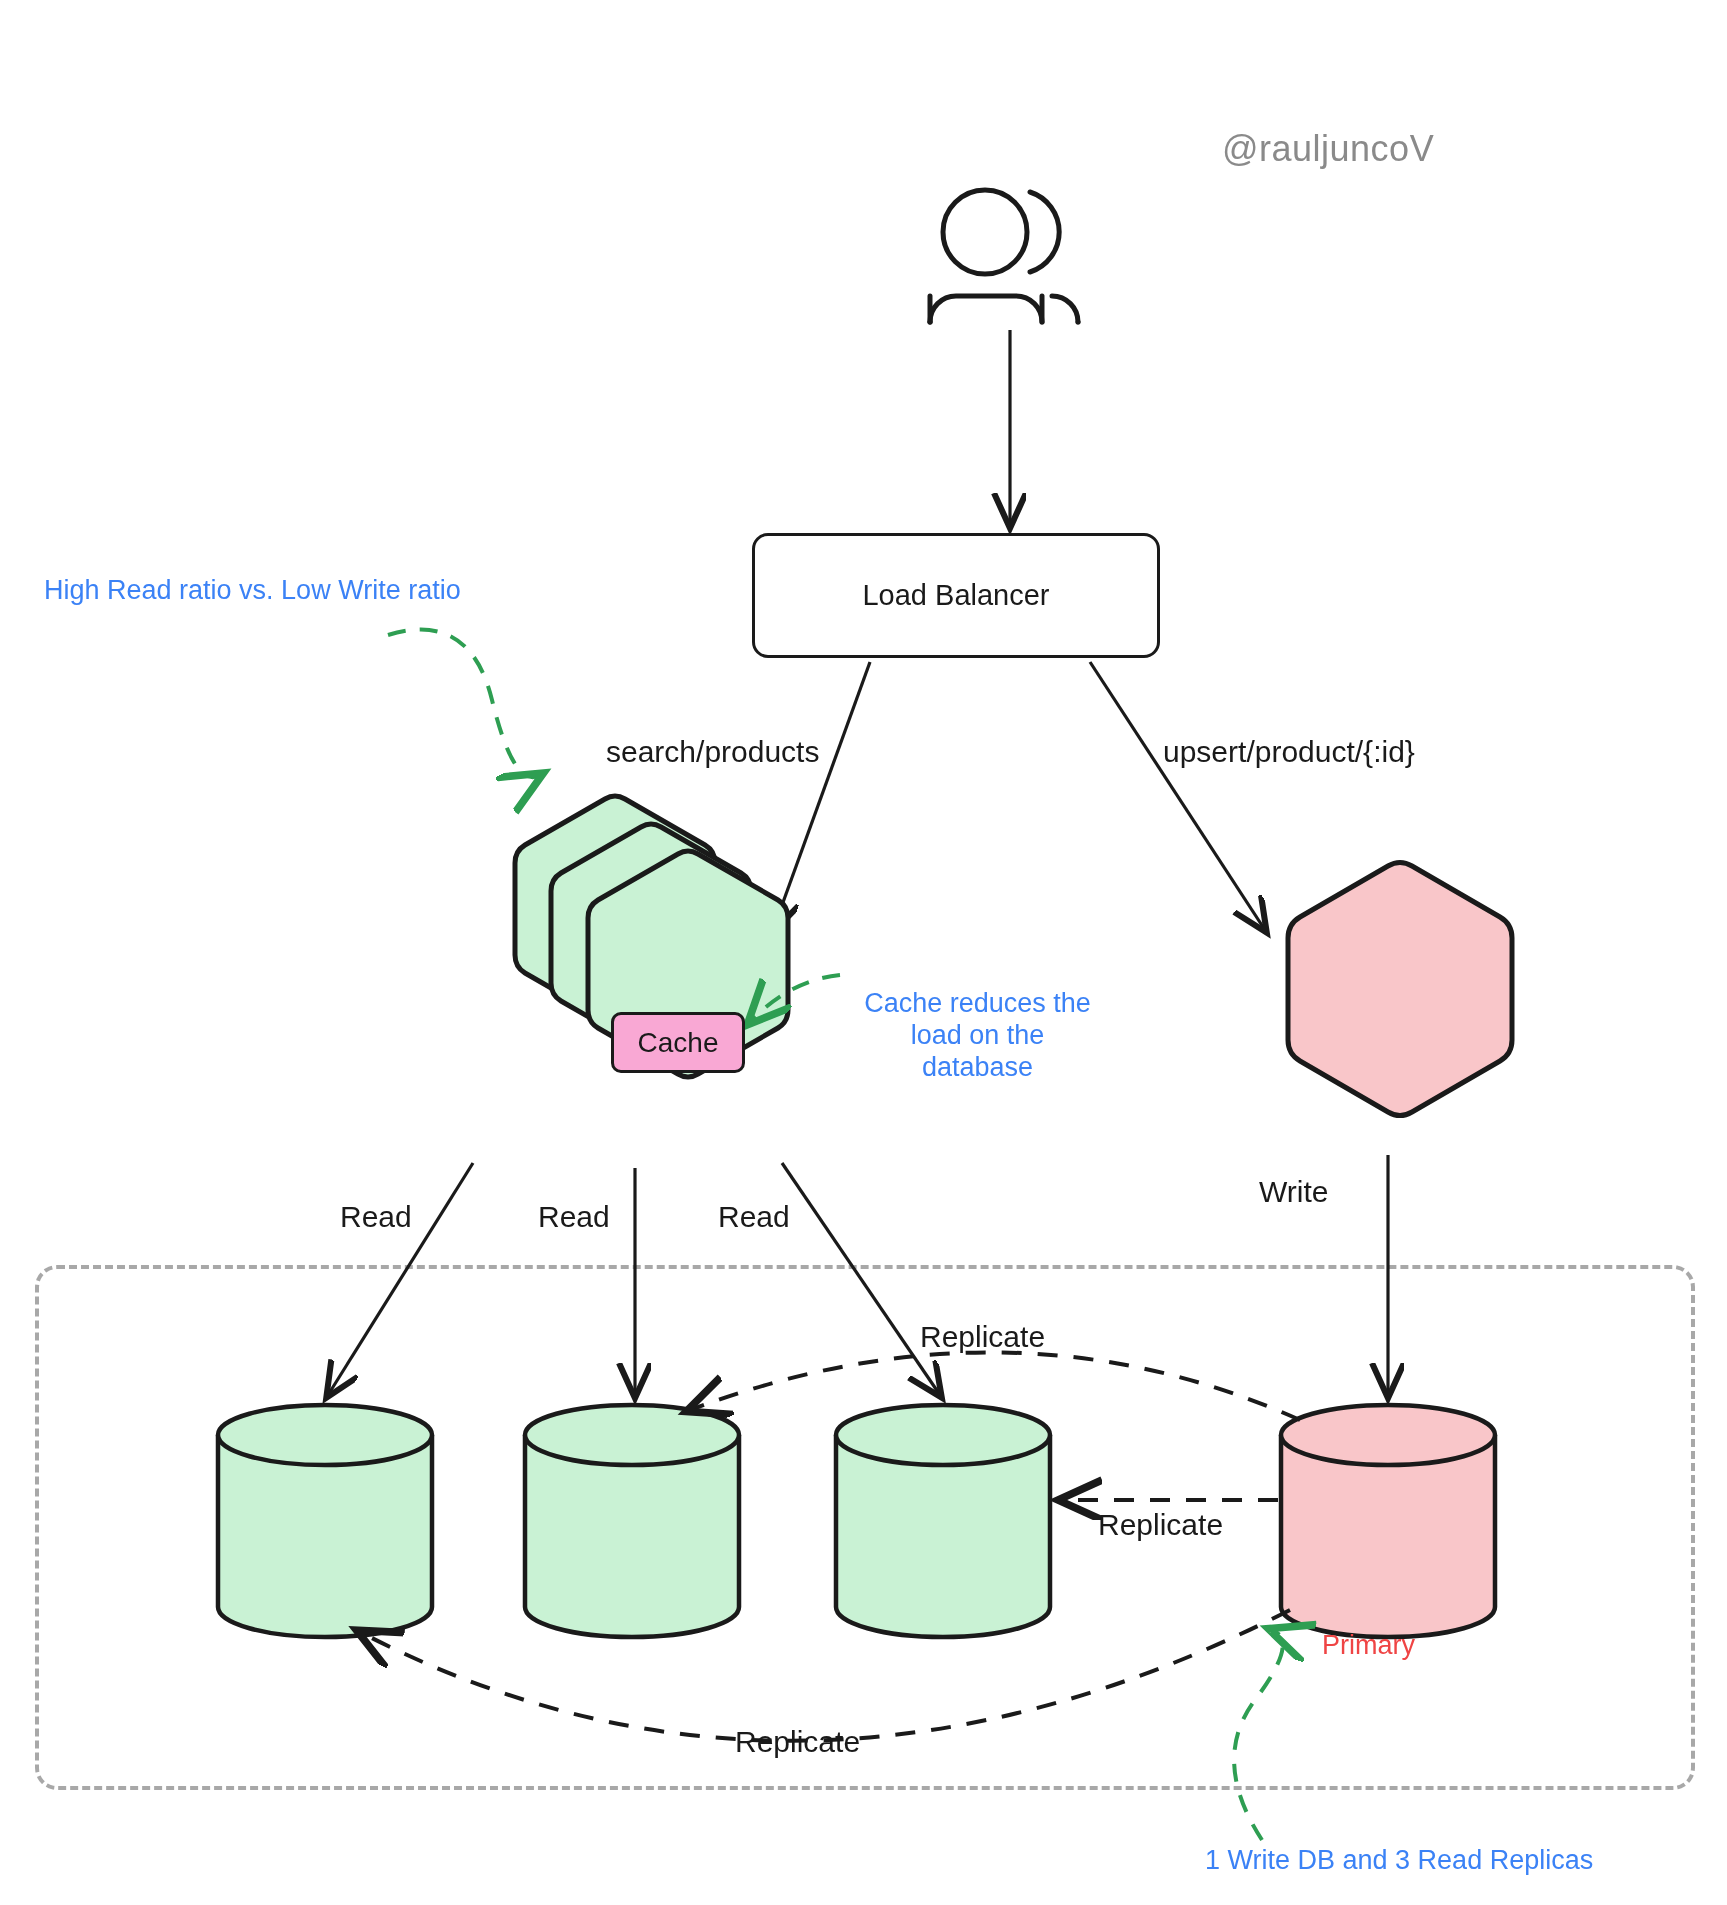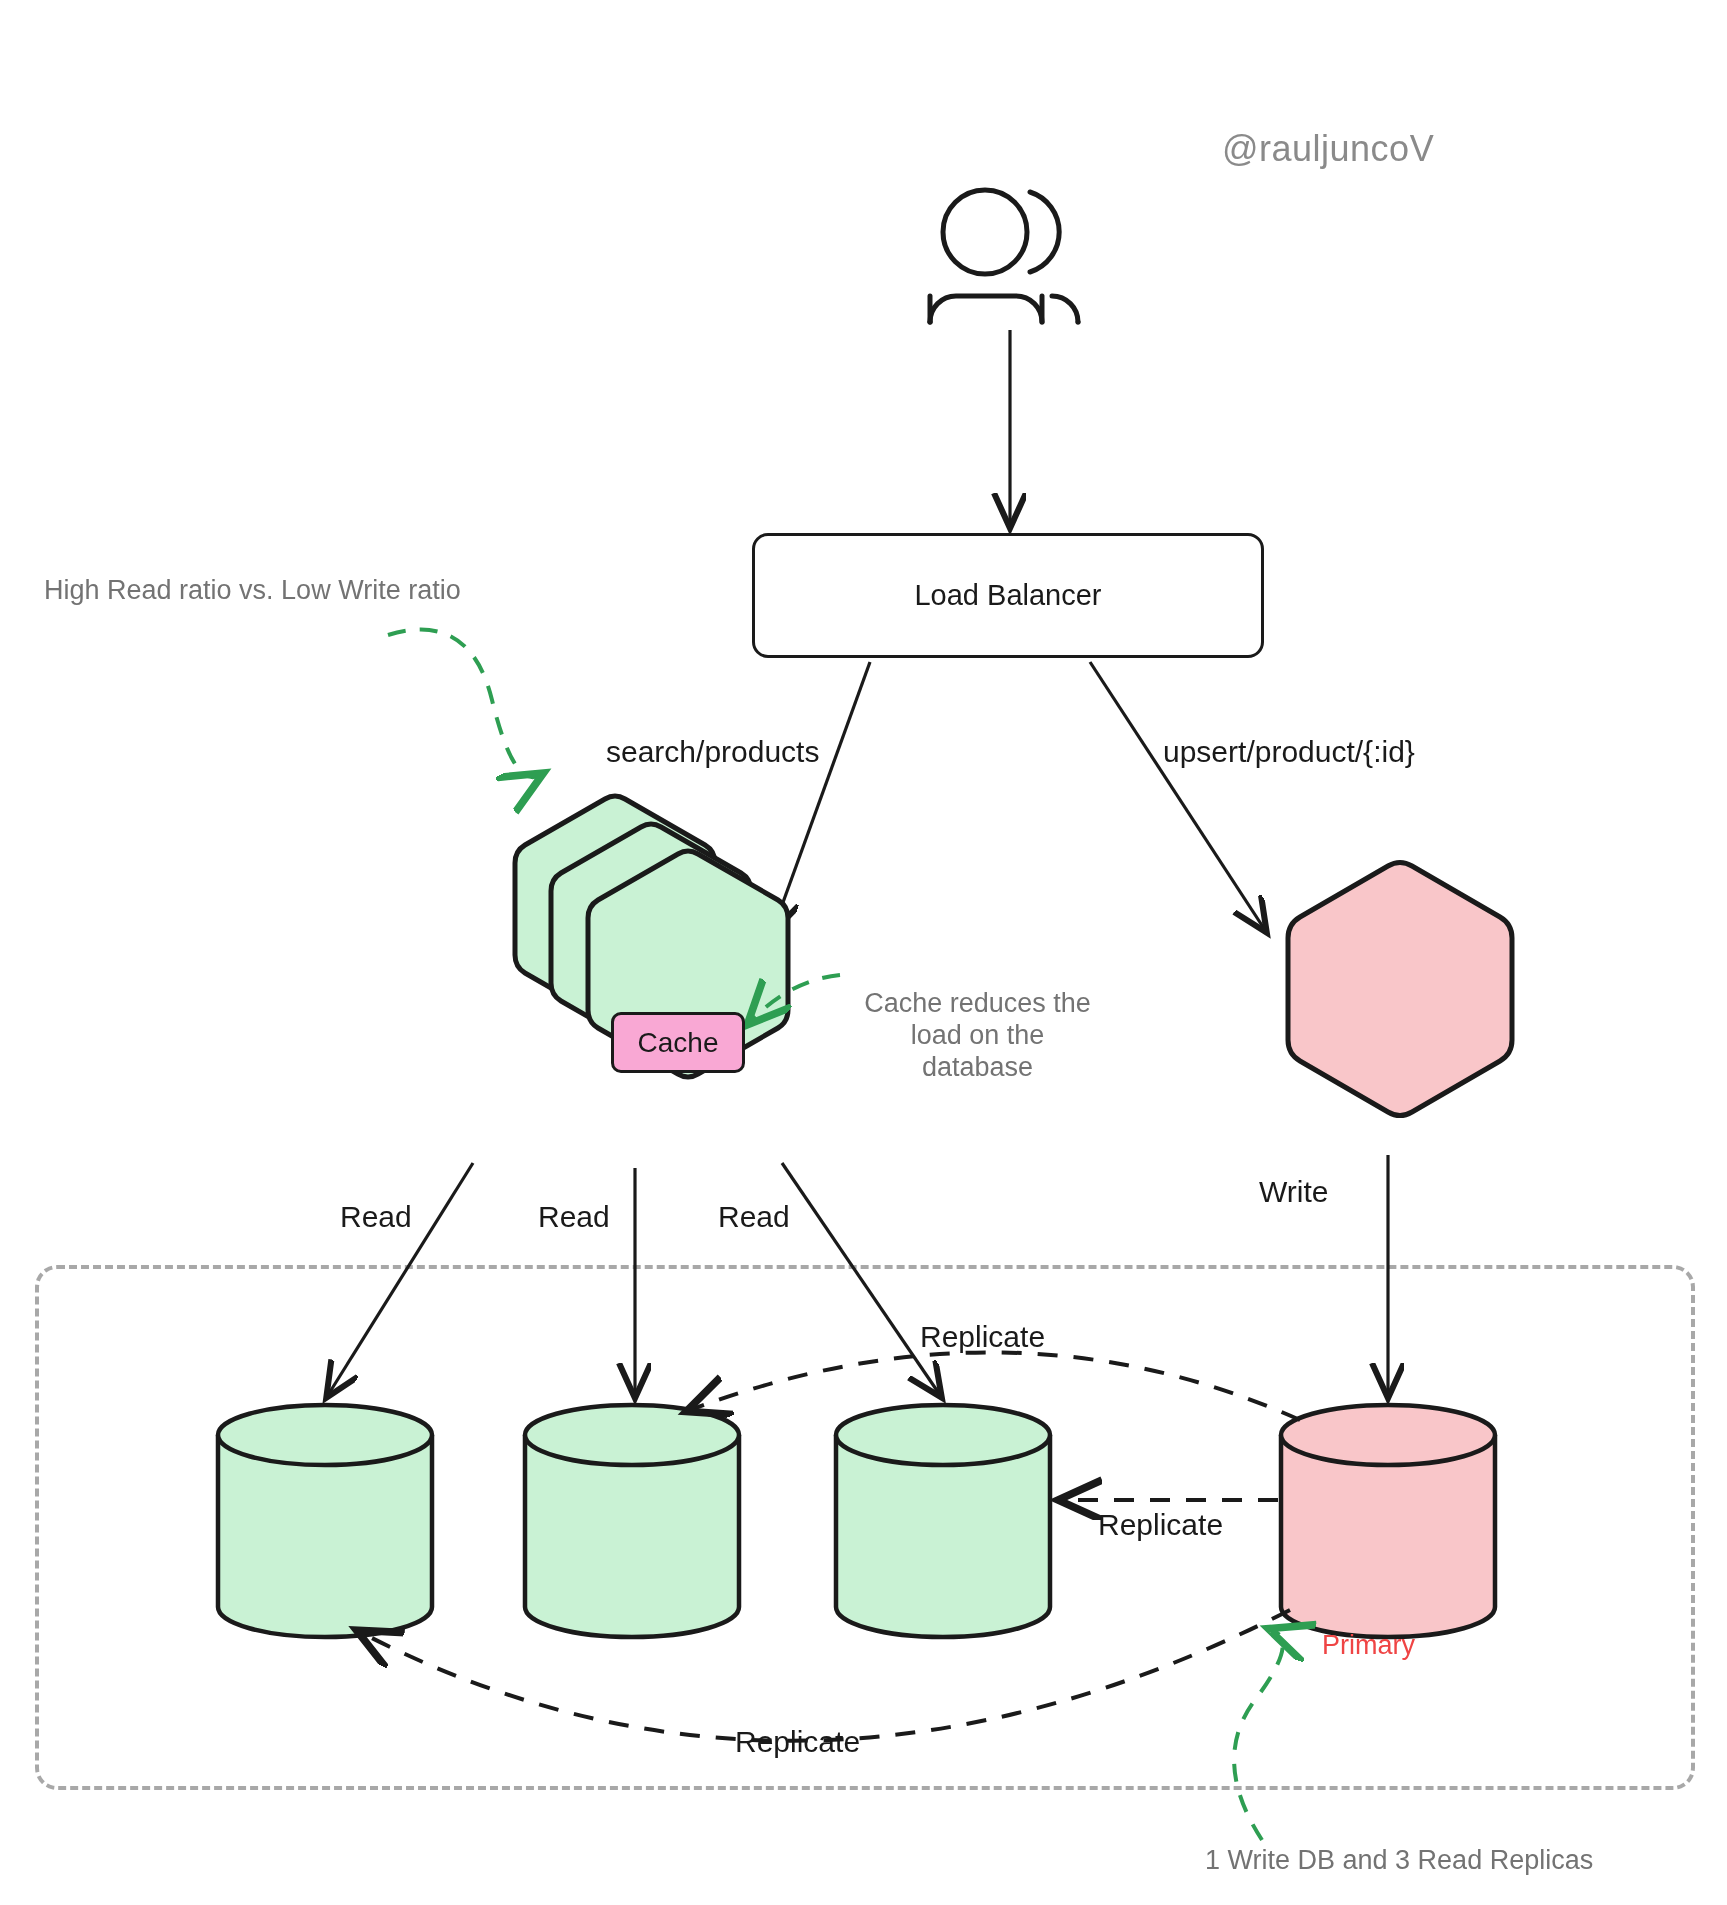--- a/index.html
+++ b/index.html
@@ -50,31 +50,31 @@
   }
   .edge-label {
     position: absolute;
     font-size: 30px;
     color: #1a1a1a;
     white-space: nowrap;
   }
   .note-green {
     position: absolute;
     font-size: 27px;
-    color: #737373;
+    color: #3b82f6;
     font-weight: 500;
     line-height: 1.18;
     white-space: pre-line;
   }
   .note-green.center { text-align: center; }
 
   .lb-box {
     position: absolute;
     left: 752px; top: 533px;
-    width: 512px; height: 125px;
+    width: 408px; height: 125px;
     border: 3px solid #1a1a1a;
     border-radius: 16px;
     background: #ffffff;
     display: flex;
     align-items: center;
     justify-content: center;
     font-size: 29px;
     color: #1a1a1a;
   }
 

